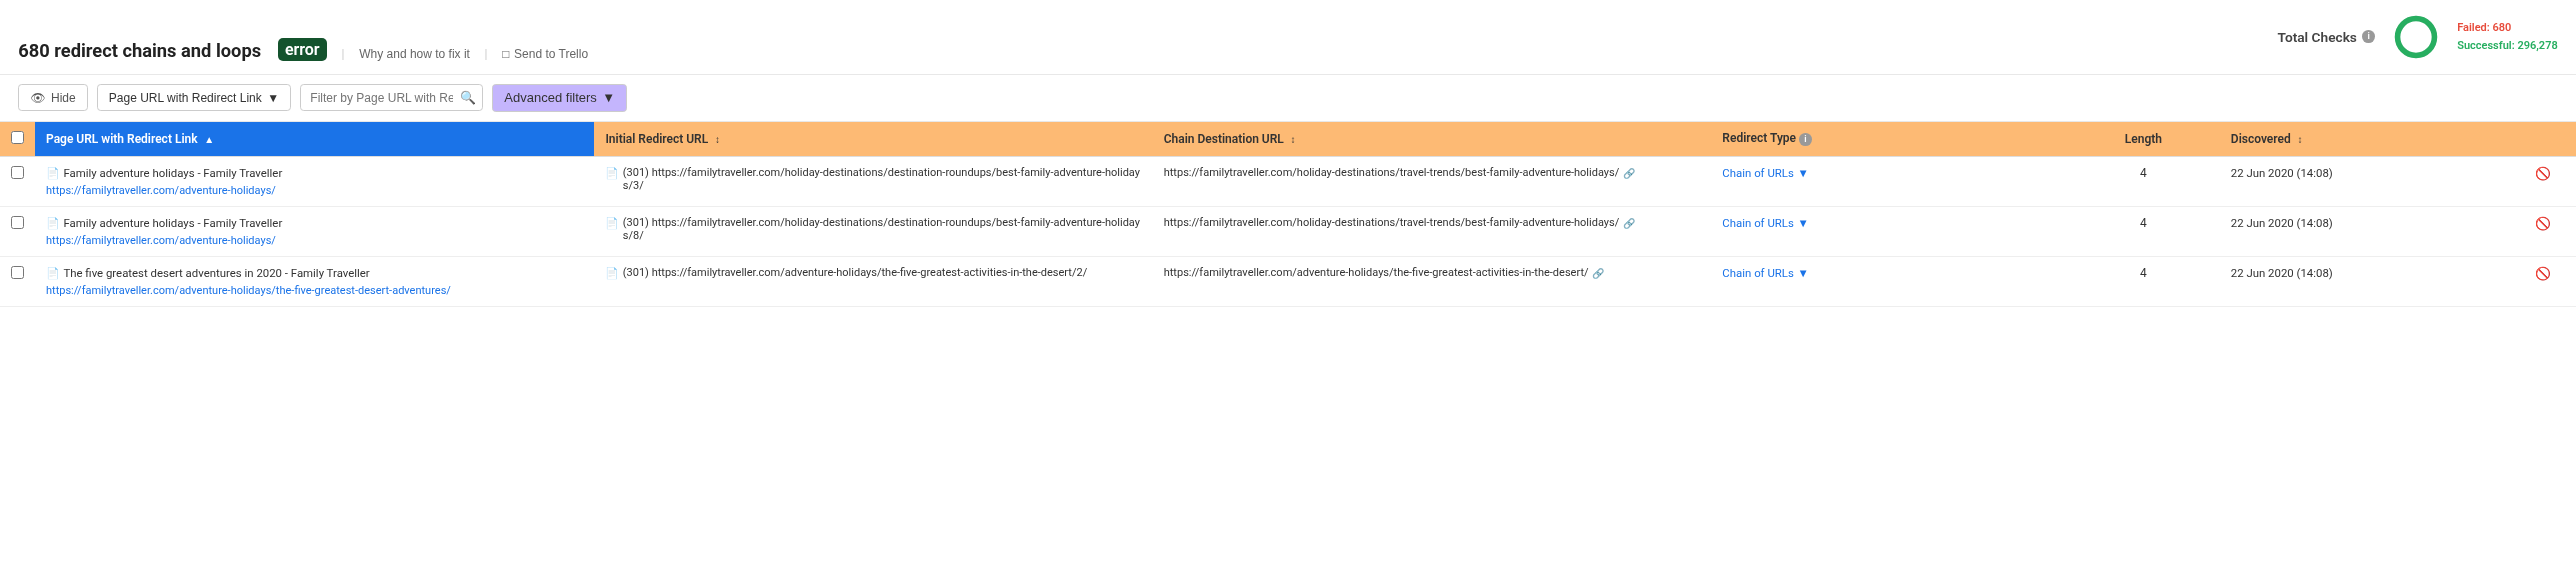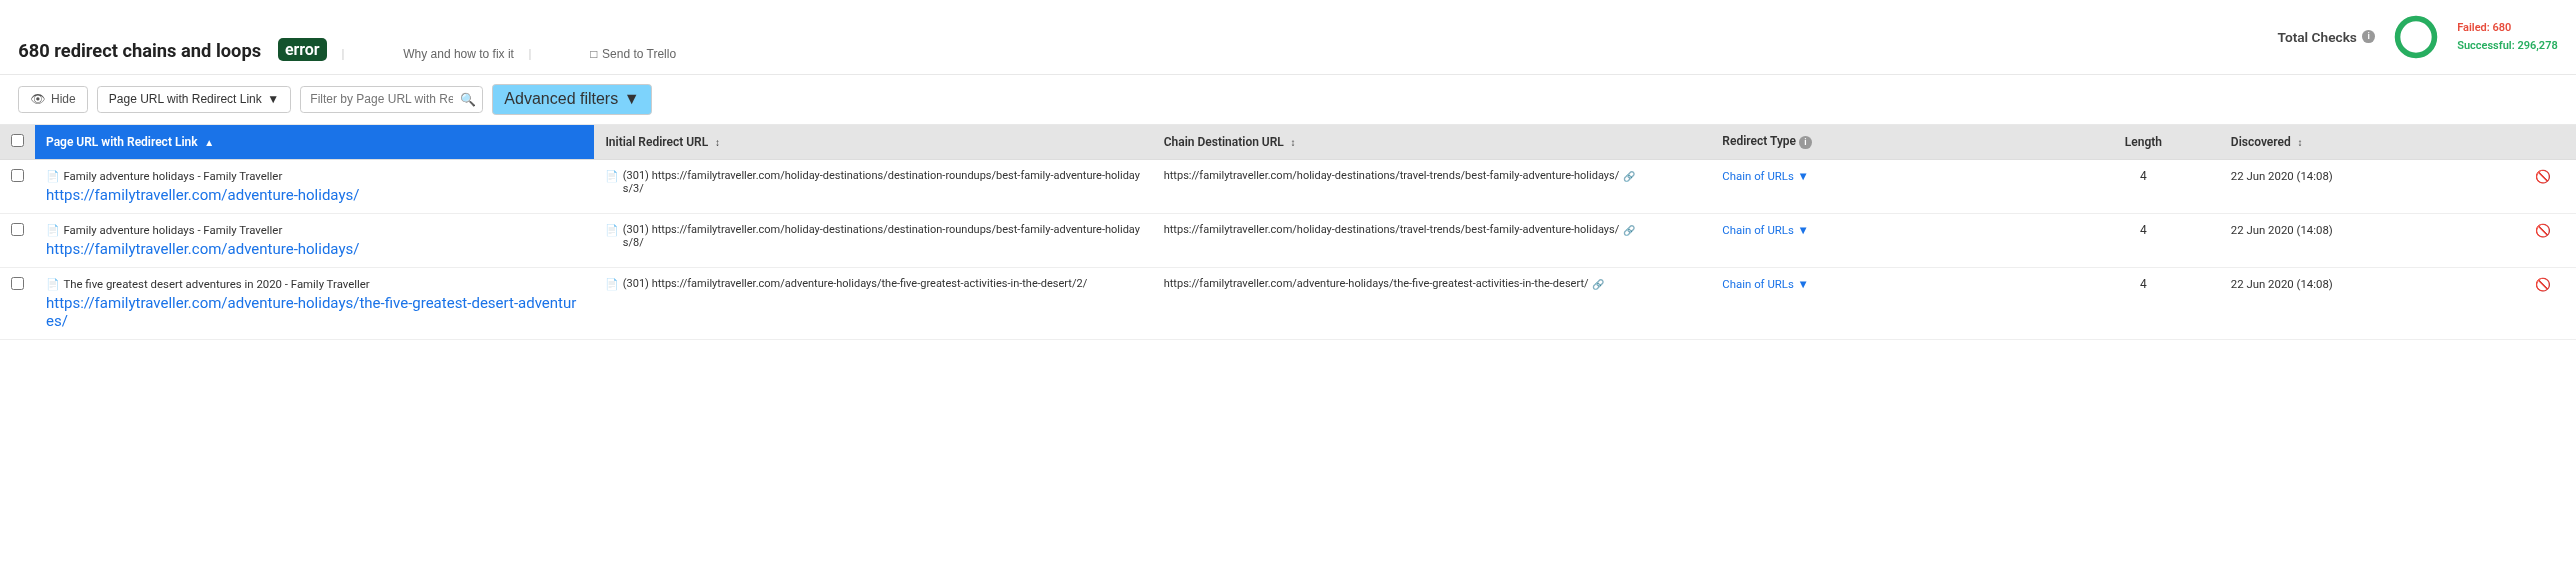--- a/index.html
+++ b/index.html
@@ -38,21 +38,20 @@
     .link-btn {
       color: #666;
       text-decoration: none;
       font-size: 12px;
       cursor: pointer;
       background: none;
       border: none;
       display: flex;
       align-items: center;
       gap: 4.6px;
-      margin-left: 44px;
     }
     .top-bar-right {
       margin-left: auto;
       display: flex;
       align-items: center;
       gap: 18.3px;
     }
     .total-checks {
       display: flex;
       align-items: center;
@@ -135,32 +134,32 @@
       color: #888;
       font-size: 12.8px;
     }
     .advanced-btn {
       display: flex;
       align-items: center;
       gap: 5.5px;
       border: 0.9px solid #ccc;
       border-radius: 3.7px;
       padding: 5.5px 11px;
-      font-size: 16px;
-      color: #333;
-      cursor: pointer;
-      background: #7dd3fc;
+      font-size: 13px;
+      color: #333;
+      cursor: pointer;
+      background: #c4b5fd;
     }
 
     table {
       width: 100%;
       border-collapse: collapse;
     }
     thead tr {
-      background: #e5e5e5;
+      background: #fdba74;
     }
     th {
       padding: 9.1px 11px;
       text-align: left;
       font-size: 12px;
       font-weight: 600;
       color: #333;
       border-bottom: 1.8px solid #ddd;
       white-space: nowrap;
     }
@@ -195,21 +194,21 @@
       font-size: 11.4px;
       color: #333;
       margin-bottom: 2.7px;
       display: flex;
       align-items: flex-start;
       gap: 3.7px;
     }
     .page-url-link {
       color: #1a73e8;
       text-decoration: none;
-      font-size: 15px;
+      font-size: 11px;
       word-break: break-all;
     }
     .redirect-link-text {
       color: #333;
       font-size: 11px;
       word-break: break-all;
       display: flex;
       align-items: flex-start;
       gap: 3.7px;
     }

